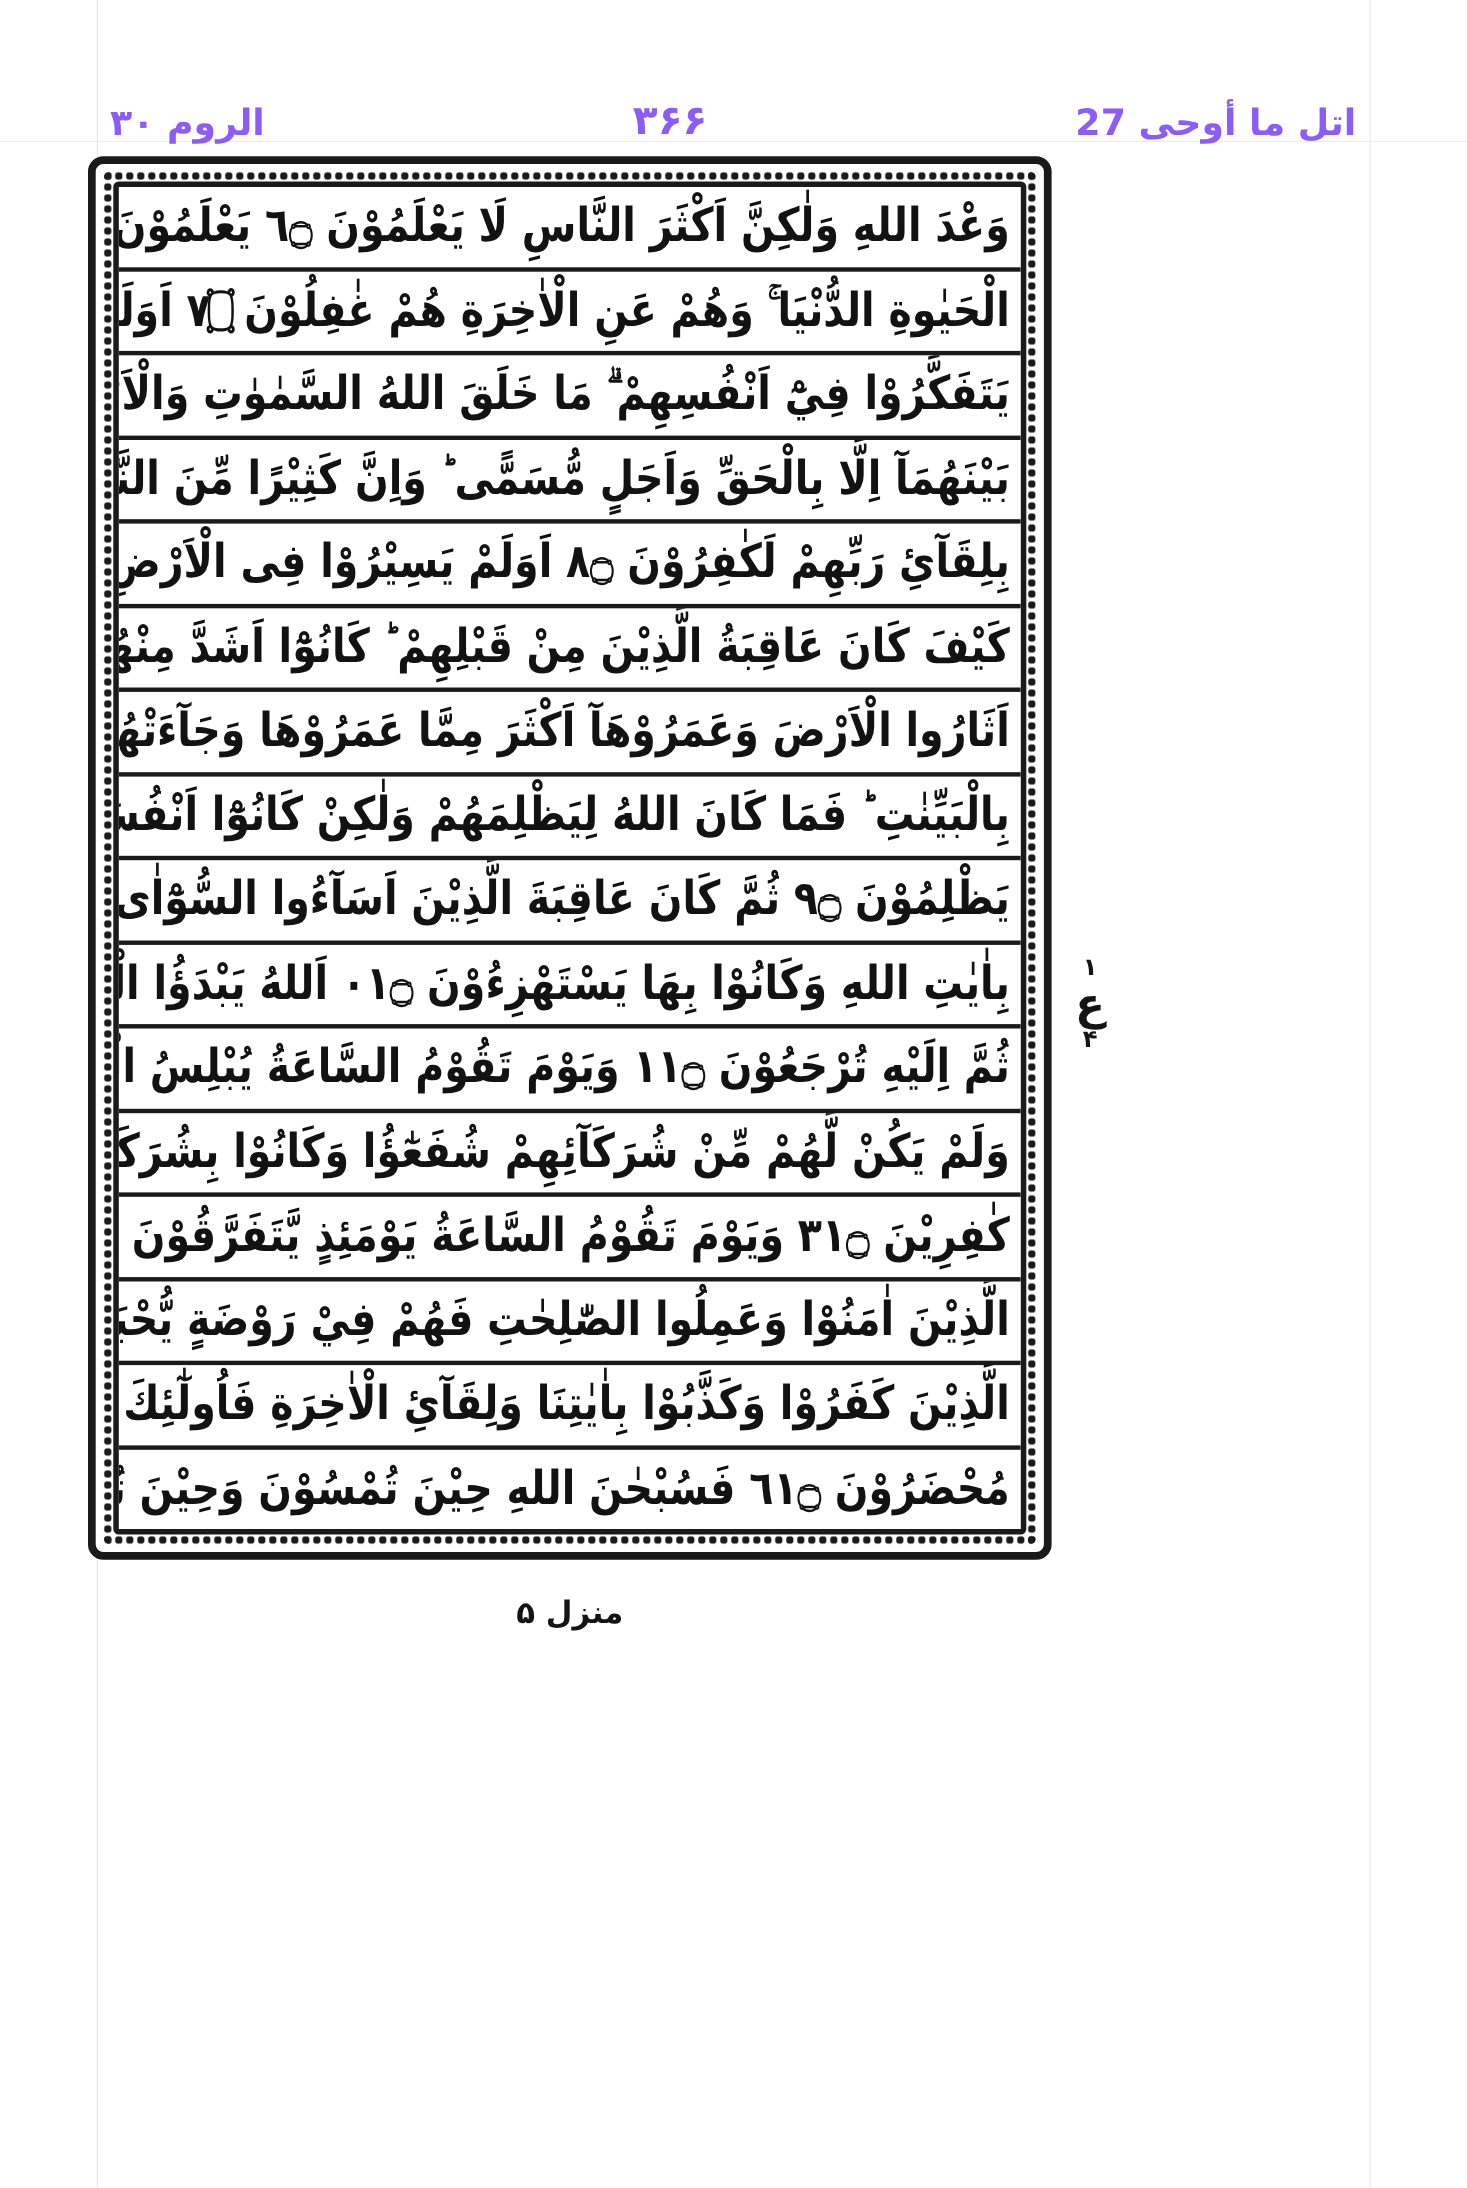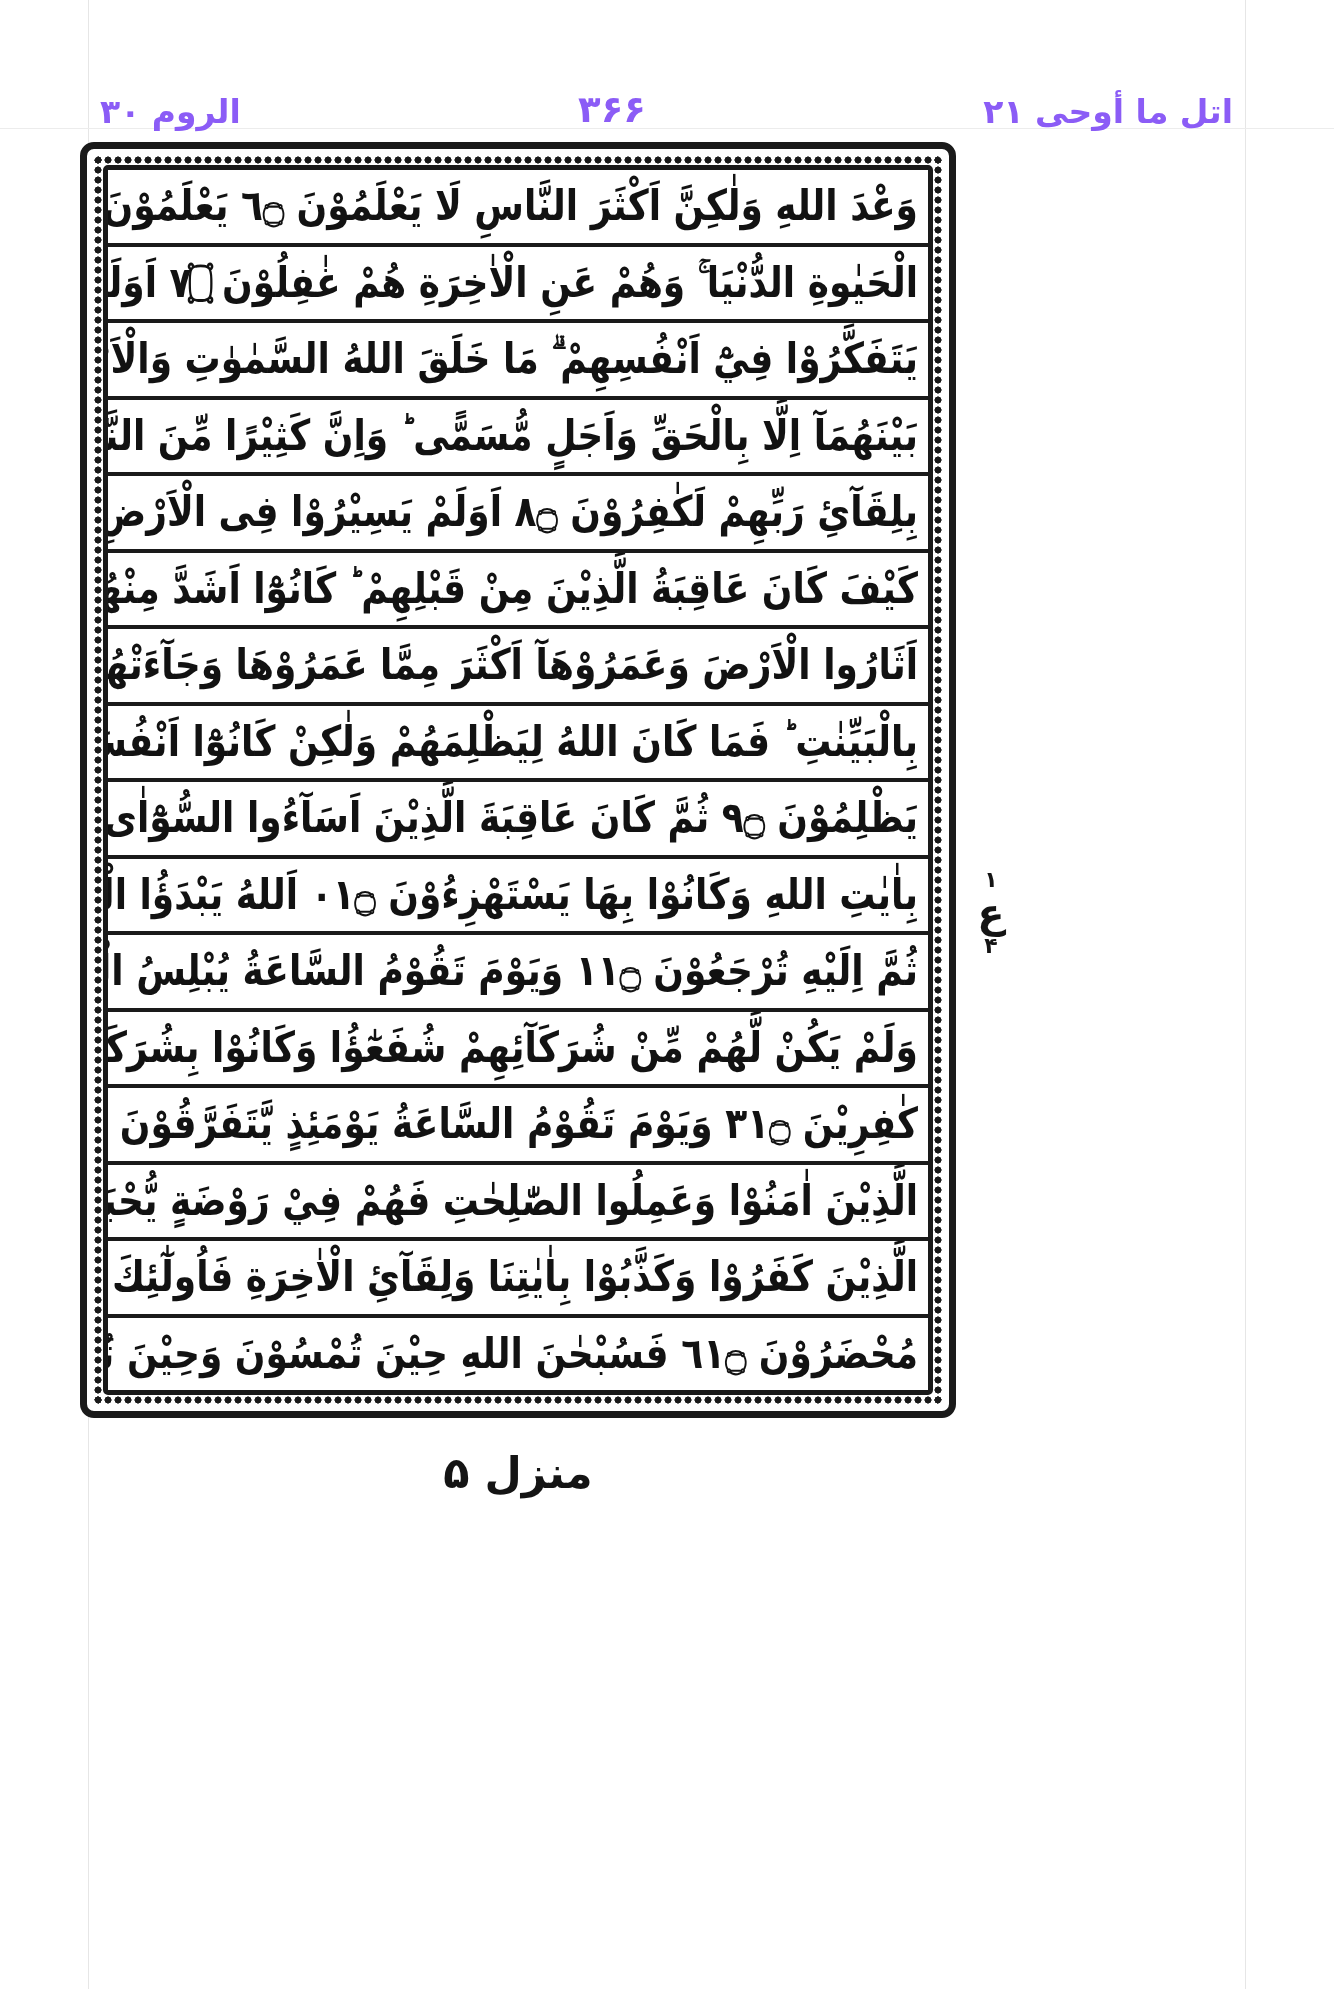--- a/index.html
+++ b/index.html
@@ -169,38 +169,38 @@
   .footer {
     position: absolute;
     left: 80px;
     top: 1452px;
     width: 876px;
     text-align: center;
     direction: rtl;
   }
   .footer-text {
     font-family: "DejaVu Sans", sans-serif;
-    font-size: 43px;
+    font-size: 28px;
     color: #141414;
     font-weight: 600;
     line-height: 1;
     margin-top: 32px;
   }
 </style>
 </head>
 <body>
 
 <div class="page">
 
   <div class="sheet-edge left"></div>
   <div class="sheet-edge right"></div>
   <div class="sheet-edge-top"></div>
 
   <div class="header">
-    <span class="header-item header-juz">اتل ما أوحى ۲۱</span>
+    <span class="header-item header-juz">اتل ما أوحى 27</span>
     <span class="header-item header-page">۳۶۶</span>
     <span class="header-item header-surah">الروم ۳۰</span>
   </div>
 
   <div class="frame-outer">
     <div class="frame-scallop"></div>
     <div class="frame-inner">
       <div class="lines">
         <div class="qline">
             <div class="qtext">وَعْدَ اللهِ وَلٰكِنَّ اَكْثَرَ النَّاسِ لَا يَعْلَمُوْنَ ۝٦ يَعْلَمُوْنَ ظَاهِرًا مِّنَ</div>

